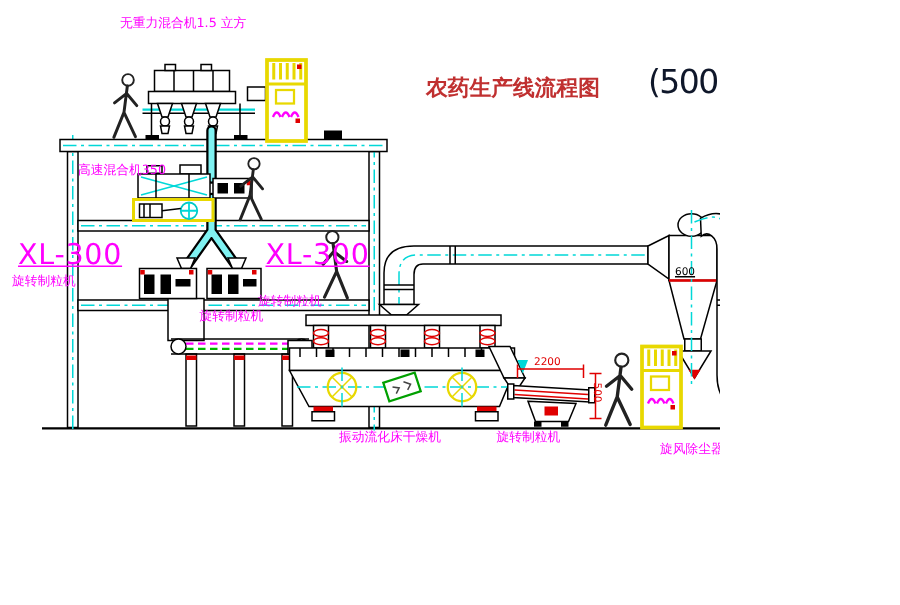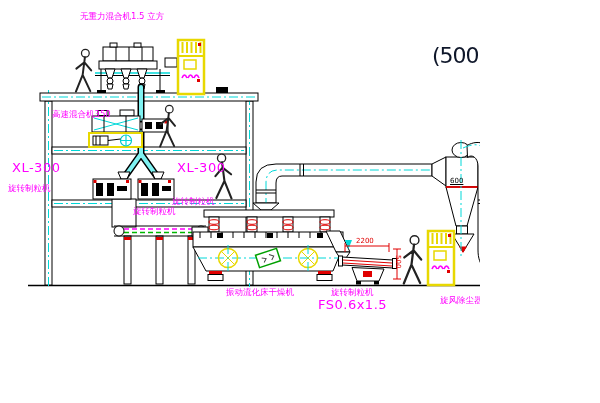--- a/index.html
+++ b/index.html
@@ -6,21 +6,21 @@
   .stage{position:relative;width:480px;height:403px;background:#fff;overflow:hidden;
          font-family:"DejaVu Sans",sans-serif;}
   .stage svg{position:absolute;left:0;top:0;}
   .blk{fill:#fff;stroke:#000;stroke-width:1;}
   .k{stroke:#000;stroke-width:1;fill:none;}
   .cl{fill:none;stroke:#00D8D8;stroke-width:1;stroke-dasharray:9 3 2 3;}
   .cy{stroke:#00D8D8;stroke-width:1.2;fill:none;}
   .rd{stroke:#E00000;stroke-width:1;fill:none;}
   .lbl{position:absolute;color:#FF00FF;white-space:nowrap;line-height:1;}
   .s{font-size:8.5px;}
-  .xl{font-size:13px;letter-spacing:0.5px;}
+  .xl{font-size:19px;letter-spacing:0.5px;text-decoration:underline;}
   .title-cn{position:absolute;color:#C03030;font-size:14.5px;font-weight:bold;
             white-space:nowrap;line-height:1;}
   .title-cap{position:absolute;color:#0f172a;font-size:22px;font-weight:normal;
              letter-spacing:-1px;white-space:nowrap;line-height:1;padding-left:44px;}
   .dim{position:absolute;color:#E00000;font-size:7px;line-height:1;white-space:nowrap;}
   .dim.black{color:#000;text-decoration:underline;}
   .dim.rot{transform:rotate(90deg);transform-origin:left top;}
 </style>
 </head>
 <body>
@@ -259,23 +259,23 @@
 
 <div class="lbl s" style="left:80px;top:12px">无重力混合机1.5 立方</div>
 <div class="lbl s" style="left:52px;top:110px">高速混合机350</div>
 <div class="lbl xl" style="left:12px;top:161px">XL-300</div>
 <div class="lbl s" style="left:8px;top:184px">旋转制粒机</div>
 <div class="lbl xl" style="left:177px;top:161px">XL-300</div>
 <div class="lbl s" style="left:172px;top:197px">旋转制粒机</div>
 <div class="lbl s" style="left:133px;top:207px">旋转制粒机</div>
 <div class="lbl s" style="left:226px;top:288px">振动流化床干燥机</div>
 <div class="lbl s" style="left:331px;top:288px">旋转制粒机</div>
-<div class="lbl xl" style="left:318px;top:298px">FS0.6x1.5</div>
 <div class="lbl s" style="left:440px;top:296px">旋风除尘器</div>
 <div class="lbl s" style="left:503px;top:295px">引风机</div>
 
+<div class="title-cn" style="left:284px;top:52px">农药生产线流程图</div>
 <div class="title-cap" style="left:388px;top:45px">(500kg/h)</div>
 
 <div class="dim black" style="left:450px;top:178px">600</div>
 <div class="dim" style="left:356px;top:238px">2200</div>
 <div class="dim rot" style="left:401px;top:255px">500</div>
 
 </div>
 
 </body></html>

